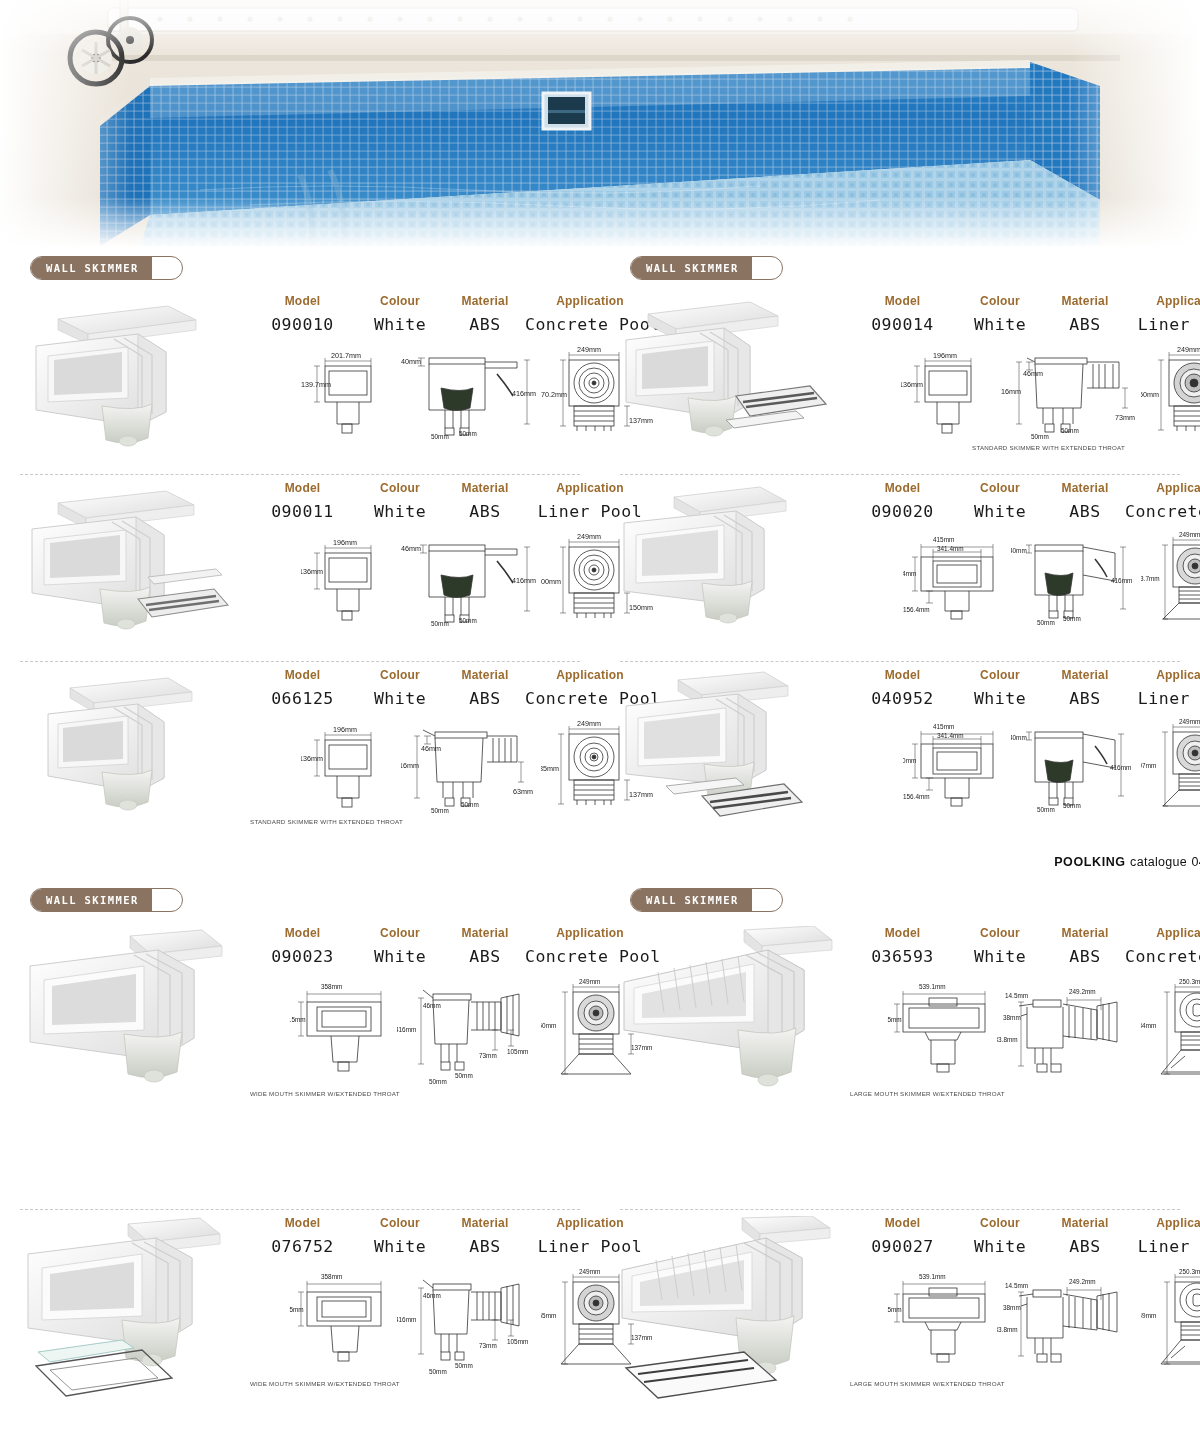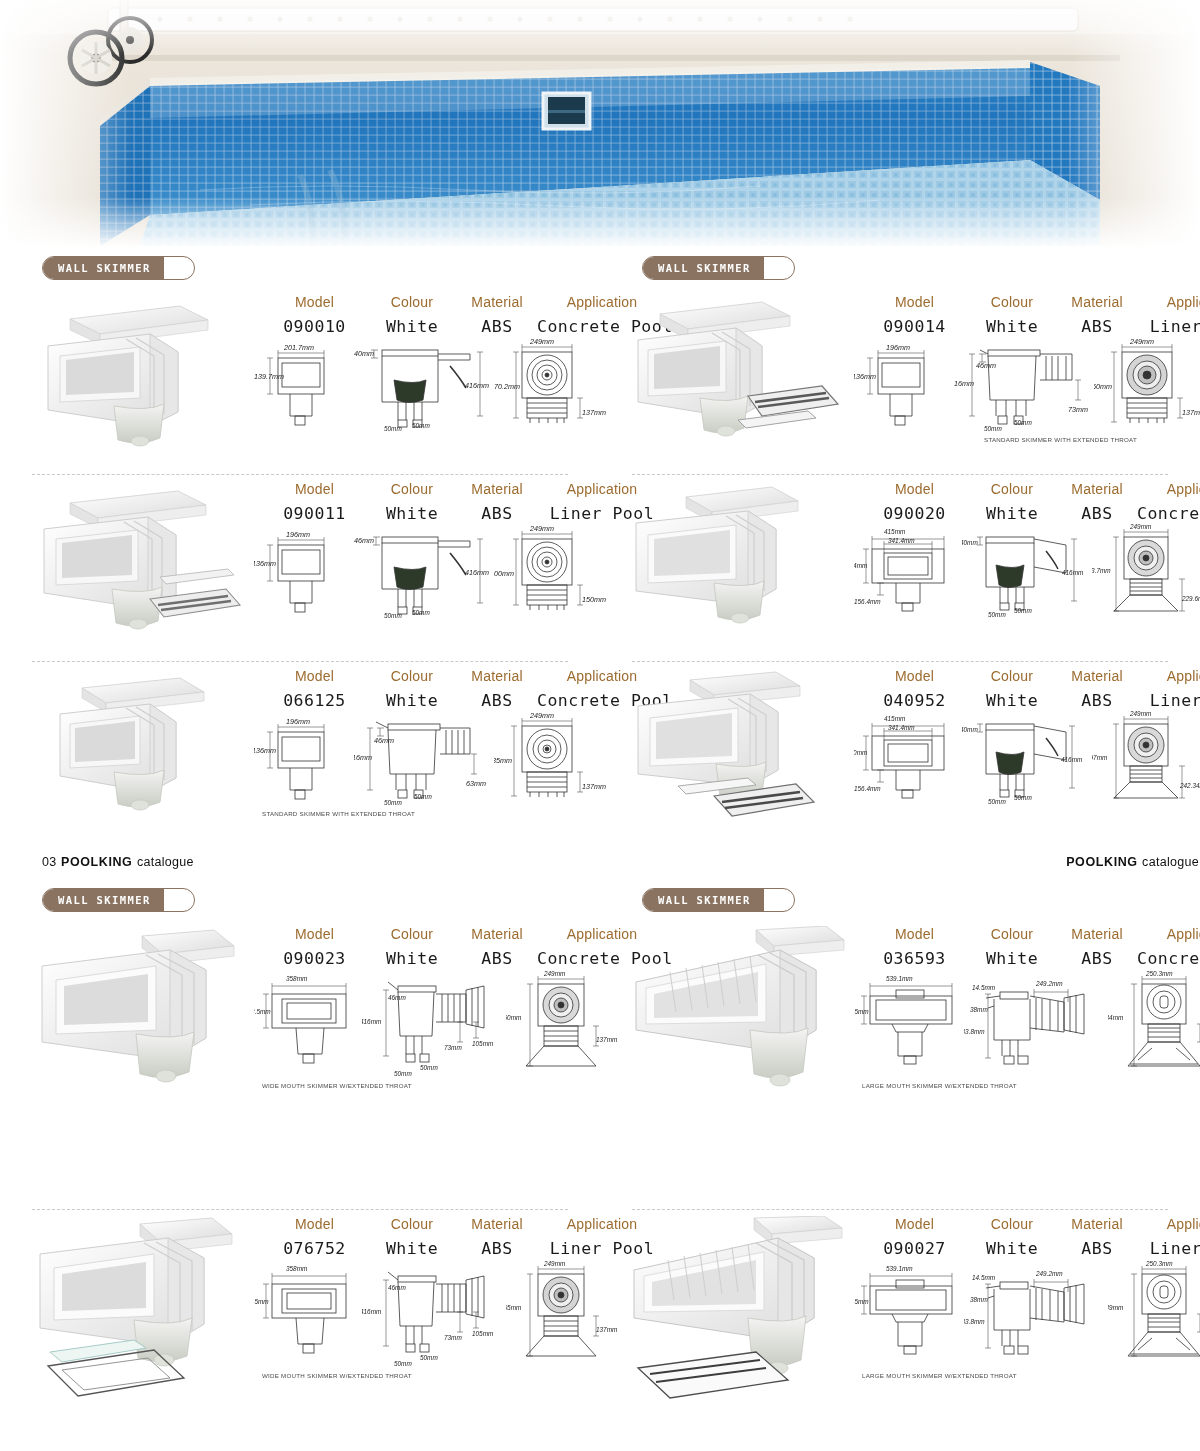--- a/index.html
+++ b/index.html
@@ -29,21 +29,21 @@
 
   
   .spread {
     position: relative;
     width: 1200px;
     display: flex;
   }
   .page {
     position: relative;
     width: 600px;
-    padding: 0 30px;
+    padding: 0 18px;
   }
 
   
   .badge-wrap {
     position: relative;
     height: 34px;
     margin-top: 10px;
     margin-left: 12px;
   }
   .badge {
@@ -115,41 +115,41 @@
     justify-content: space-between;
     padding: 0 6px 0 14px;
   }
   .spec-cell { text-align: center; }
   .spec-cell.model { width: 105px; }
   .spec-cell.colour { width: 90px; }
   .spec-cell.material { width: 80px; }
   .spec-cell.application { width: 130px; }
 
   .spec-title {
-    font-size: 14px;
-    font-weight: 400;
+    font-size: 12px;
+    font-weight: 700;
     color: #9c6b2f;
     letter-spacing: .2px;
     margin-bottom: 7px;
   }
   .spec-value {
     font-size: 16.5px;
     color: #1a1a1a;
     font-family: "DejaVu Sans Mono", monospace;
     letter-spacing: .5px;
     white-space: nowrap;
   }
 
   
   .drawings {
     display: flex;
     align-items: flex-start;
-    justify-content: flex-start;
+    justify-content: flex-end;
+    margin-top: 10px;
     padding: 0 4px 0 6px;
-    font-style: italic;
   }
   .drawing {
     position: relative;
   }
 
   .caption {
     font-size: 6.2px;
     color: #4a4a4a;
     letter-spacing: .25px;
     margin-top: 4px;
@@ -646,27 +646,20 @@
             </g>
             <text class="dimtxt" x="36" y="8">249mm</text>
             <text class="dimtxt" x="-6" y="53">435mm</text>
             <text class="dimtxt" x="88" y="79">137mm</text>
           </svg>
         </div>
         <div class="caption caption-left">STANDARD SKIMMER WITH EXTENDED THROAT</div>
       </div>
     </div>
 
-    <div class="footer" style="width:600px;padding-left:12px;">
-      <div class="footer-left">
-        <span class="foot-text">03</span>
-        <span class="foot-text"><b>POOLKING</b></span>
-        <span class="foot-text">catalogue</span>
-      </div>
-    </div>
   </div>
 
   <div class="page">
 
     <div class="badge-wrap">
       <div class="badge">
         <div class="badge-fill">
           <span class="badge-label">WALL  SKIMMER</span>
         </div>
       </div>

